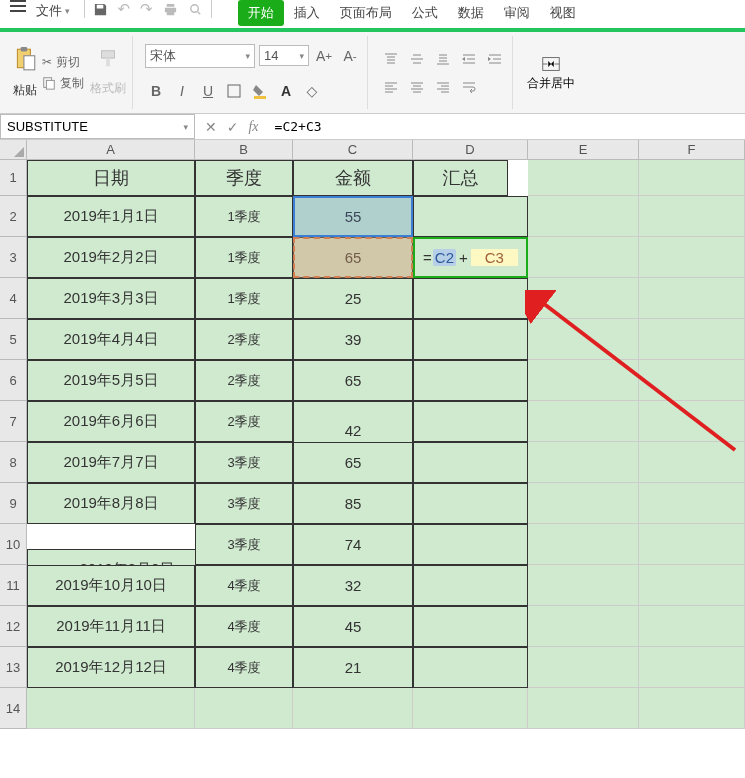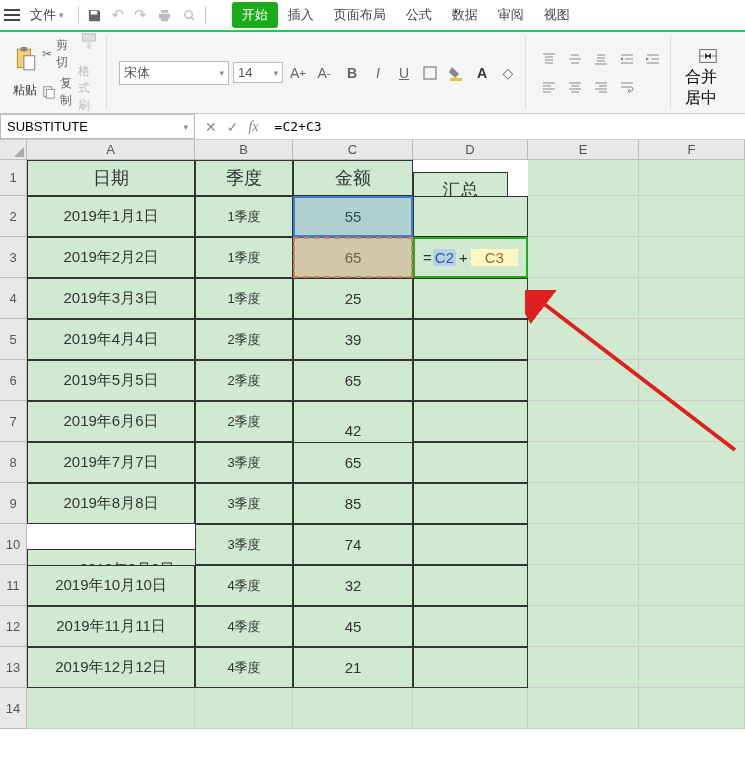--- a/index.html
+++ b/index.html
@@ -1,42 +1,42 @@
 <!DOCTYPE html>
 <html><head>
 <meta charset="utf-8">
 <style>
 *{box-sizing:border-box;margin:0;padding:0;font-family:"Microsoft YaHei",Arial,sans-serif}
 body{background:#fff;overflow:hidden;width:745px;height:778px;position:relative}
-.menubar{height:32px;background:#fff;border-bottom:2px solid #22c55e;display:flex;align-items:center;padding:0 4px;gap:4px;font-size:13px;color:#444}
+.menubar{height:32px;background:#fff;border-bottom:4px solid #22c55e;display:flex;align-items:flex-start;padding:0 10px;gap:4px;font-size:13px;color:#444}
 .menubar .menuicon{width:16px;height:12px;display:flex;flex-direction:column;justify-content:space-between}
 .menubar .menuicon span{height:2px;background:#444}
 .menubar .file{display:flex;align-items:center;gap:3px;padding:2px 6px;cursor:pointer}
 .menubar .sep{width:1px;height:18px;background:#ccc;margin:0 4px}
 .menubar .qat{color:#bbb;display:flex;gap:10px;align-items:center;font-size:15px}
 .menubar .qat .dark{color:#666}
 .tabs{display:flex;gap:0;font-size:13px;margin-left:18px}
 .tab{padding:4px 10px;color:#444;cursor:pointer}
 .tab.active{background:#1aad19;color:#fff;border-radius:3px}
 .ribbon{height:82px;background:#f5f5f5;border-bottom:1px solid #ccc;display:flex;align-items:stretch;padding:4px 6px;gap:6px}
 .rgroup{display:flex;flex-direction:column;align-items:center;justify-content:center;padding:0 6px;border-right:1px solid #ddd;font-size:12px;color:#555}
 .rgroup:last-child{border-right:none}
 .pastebig{display:flex;flex-direction:column;align-items:center;font-size:12px;color:#333;gap:10px;cursor:pointer}
 .clippaste svg{width:26px;height:26px}
 .clipbtns{display:flex;flex-direction:column;gap:4px;font-size:12px;color:#666;margin-left:4px}
 .clipbtns div{display:flex;align-items:center;gap:4px;cursor:default}
-.font-group{display:flex;gap:6px}
+.font-group{display:flex;flex-direction:column;gap:12px}
 .font-row{display:flex;gap:4px;align-items:center}
 .combo{border:1px solid #bbb;background:#fff;font-size:13px;padding:2px 4px;display:flex;align-items:center;justify-content:space-between}
 .combo.font{width:110px}
 .combo.size{width:50px}
 .fbtn{width:22px;height:22px;display:flex;align-items:center;justify-content:center;color:#666;font-size:14px;cursor:pointer}
 .align-col{display:flex;flex-direction:column;gap:6px}
 .alrow{display:flex;gap:4px}
-.merge-grp{display:flex;flex-direction:column;align-items:center;justify-content:flex-end;padding:0 8px;font-size:16px}
+.merge-grp{display:flex;flex-direction:column;align-items:center;justify-content:center;padding:0 8px;font-size:12px}
 .merge-grp svg{width:22px;height:22px}
 .autofill{display:flex;align-items:center;padding:0 6px;color:#555;font-size:13px}
 .formula-bar{height:26px;display:flex;align-items:stretch;border-bottom:1px solid #ccc;font-size:13px}
 .namebox{width:195px;border:1px solid #bbb;display:flex;align-items:center;justify-content:space-between;padding:0 6px;font-family:Consolas,monospace}
 .fbar-btns{display:flex;align-items:center;gap:10px;padding:0 10px;color:#888;font-size:14px}
 .fbar-btns span{cursor:pointer}
 .fx{font-style:italic;font-family:serif}
 .fbar-input{flex:1;display:flex;align-items:center;padding:0 6px;font-family:Consolas,monospace;background:#fff}
 .sheet{position:relative}
 .corner{position:absolute;left:0;top:0;width:27px;height:20px;background:#e8e8e8;border-right:1px solid #bbb;border-bottom:1px solid #bbb}
@@ -286,21 +286,21 @@
       <div class="rowh" style="height: 41px;">10</div>
       <div class="rowh" style="height: 41px;">11</div>
       <div class="rowh" style="height: 41px;">12</div>
       <div class="rowh" style="height: 41px;">13</div>
       <div class="rowh" style="height: 41px;">14</div>
     </div>
   <div class="grid" id="grid">
       <div class="cell green databorder hdr" style="left: 0px; top: 0px; width: 168px; height: 36px;">日期</div>
       <div class="cell green databorder hdr" style="left: 168px; top: 0px; width: 98px; height: 36px;">季度</div>
       <div class="cell green databorder hdr" style="left: 266px; top: 0px; width: 120px; height: 36px;">金额</div>
-      <div class="cell green databorder hdr" style="left: 386px; top: 12px; width: 95px; height: 36px;">汇总</div>
+      <div class="cell green databorder hdr" style="left: 386px; top: 0px; width: 95px; height: 36px;">汇总</div>
       <div class="cell green" style="left: 501px; top: 0px; width: 111px; height: 36px;"></div>
       <div class="cell green" style="left: 612px; top: 0px; width: 106px; height: 36px;"></div>
       <div class="cell green databorder" style="left: 0px; top: 36px; width: 168px; height: 41px;">2019年1月1日</div>
       <div class="cell green databorder" style="left: 168px; top: 36px; width: 98px; height: 41px; font-size: 13px;">1季度</div>
       <div class="cell green databorder" style="left: 266px; top: 36px; width: 120px; height: 41px;">55</div>
       <div class="cell green databorder" style="left: 386px; top: 36px; width: 115px; height: 41px;"></div>
       <div class="cell green" style="left: 501px; top: 36px; width: 111px; height: 41px;"></div>
       <div class="cell green" style="left: 612px; top: 36px; width: 106px; height: 41px;"></div>
       <div class="cell green databorder" style="left: 0px; top: 77px; width: 168px; height: 41px;">2019年2月2日</div>
       <div class="cell green databorder" style="left: 168px; top: 77px; width: 98px; height: 41px; font-size: 13px;">1季度</div>

